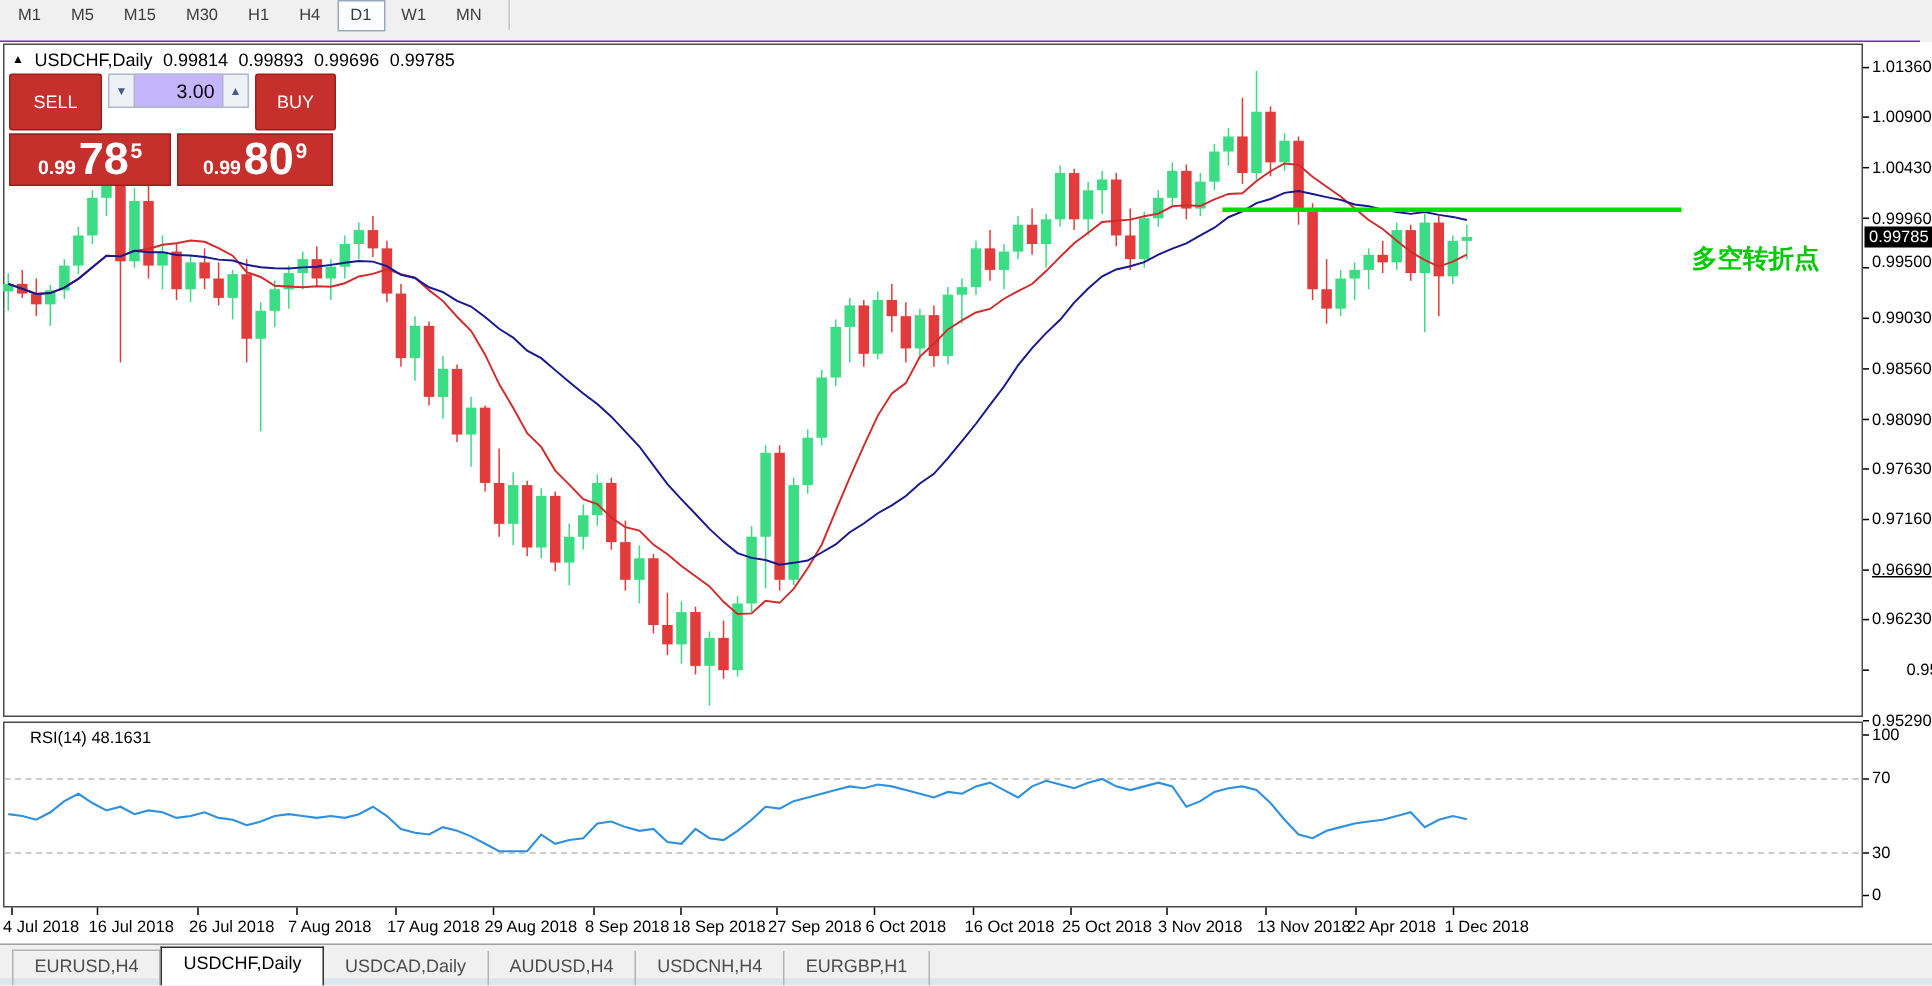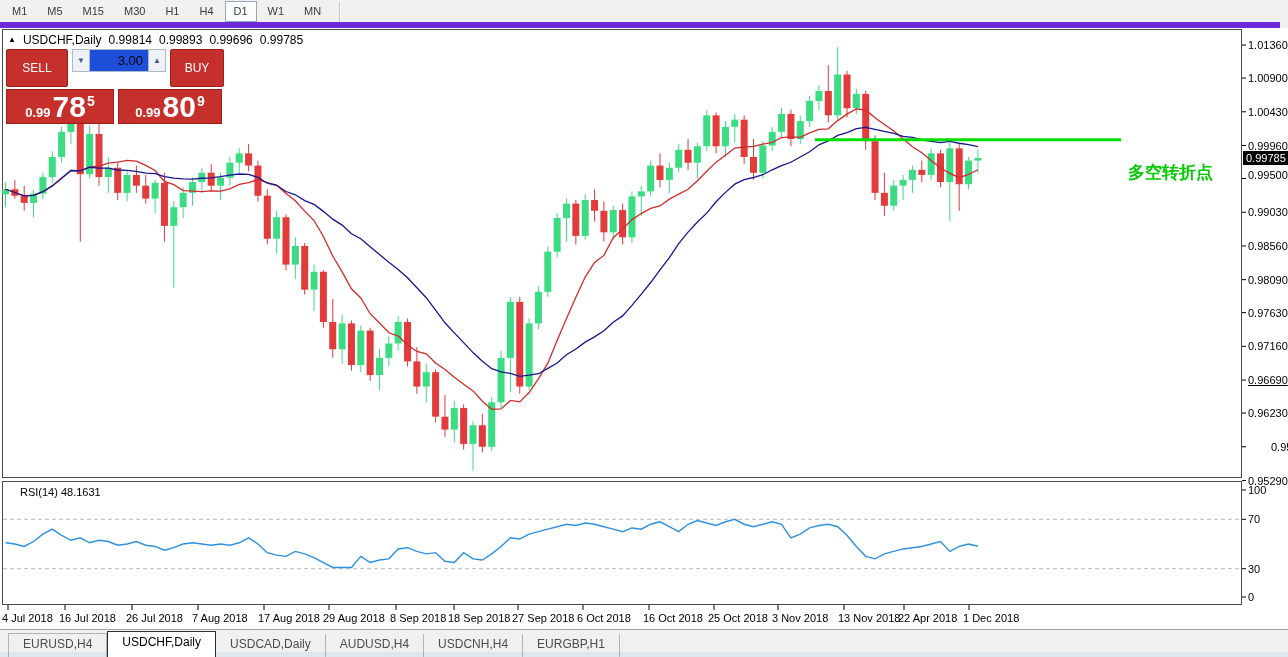--- a/index.html
+++ b/index.html
@@ -1,20 +1,20 @@
 <!DOCTYPE html>
 <html><head>
 <meta charset="utf-8">
 <style>
   html,body{margin:0;padding:0}
   body{width:1288px;height:657px;position:relative;overflow:hidden;background:#f0f0f0;
        font-family:"Liberation Sans",sans-serif;-webkit-font-smoothing:none}
   
   .toolbar{position:absolute;left:0;top:0;width:1280px;height:28px;background:#f0f0f0;
-           border-bottom:6px solid #6d28d9;display:flex;align-items:flex-end;padding-left:2px;box-sizing:border-box}
+           border-bottom:1px solid #6d28d9;display:flex;align-items:flex-start;padding-left:2px;box-sizing:border-box}
   .tf-btn{font-size:11px;color:#3c3c3c;padding:4px 8px;margin:0 1px;border:1px solid transparent;cursor:default;line-height:11px}
   .tf-btn.active{background:#fbfcfe;border:1px solid #98a8bc}
   .toolbar-sep{width:1px;height:20px;background:#c4c4c4;border-right:1px solid #ffffff;margin-left:8px}
   
   .chart-bg{position:absolute;left:0;top:28px;width:1288px;height:601px;background:#ffffff}
   .main-frame{position:absolute;left:2px;top:29px;width:1240px;height:449px;border:1px solid #4a4a4a;
               box-sizing:border-box;background:#fff}
   .rsi-frame{position:absolute;left:2px;top:481px;width:1240px;height:124px;border:1px solid #4a4a4a;
              box-sizing:border-box;background:#fff}
   #chart-svg{position:absolute;left:0;top:0;width:1288px;height:657px;pointer-events:none;z-index:3}
@@ -24,21 +24,21 @@
   
   .trade-panel{position:absolute;left:6px;top:49px;z-index:6;width:220px}
   .tp-row1{display:flex;height:38px}
   .btn-red{background:#c5302c;color:#fff;border:1px solid #9c1f1c;box-sizing:border-box;
            display:flex;align-items:center;justify-content:center;font-size:12px;border-radius:2px}
   .sell-btn{width:62px}
   .buy-btn{width:54px;margin-left:4px}
   .vol-group{display:flex;margin-left:4px;height:23px;box-sizing:border-box}
   .spin-btn{width:18px;background:#eef1f6;border:1px solid #aeb9c8;box-sizing:border-box;color:#44598c;
             font-size:8px;display:flex;align-items:center;justify-content:center}
-  .vol-field{width:58px;background:#1d4ed8;border:1px solid #aeb9c8;border-left:none;border-right:none;
+  .vol-field{width:58px;background:#c4b5fd;border:1px solid #aeb9c8;border-left:none;border-right:none;
              box-sizing:border-box;font-size:13px;color:#000;text-align:right;padding:0 5px 0 0;line-height:21px}
   .tp-row2{display:flex;margin-top:2px}
   .price-box{background:#c5302c;border:1px solid #9c1f1c;box-sizing:border-box;color:#ffffff;height:35px;
              display:flex;align-items:baseline;justify-content:center;padding-top:1px;cursor:default}
   .price-sell{width:108px}
   .price-buy{width:104px;margin-left:4px}
   .p-small{font-size:13px;font-weight:bold;margin-right:2px}
   .p-big{font-size:30px;font-weight:bold;line-height:32px}
   .p-sup{font-size:14px;font-weight:bold;position:relative;top:-11px;margin-left:1px}
   

